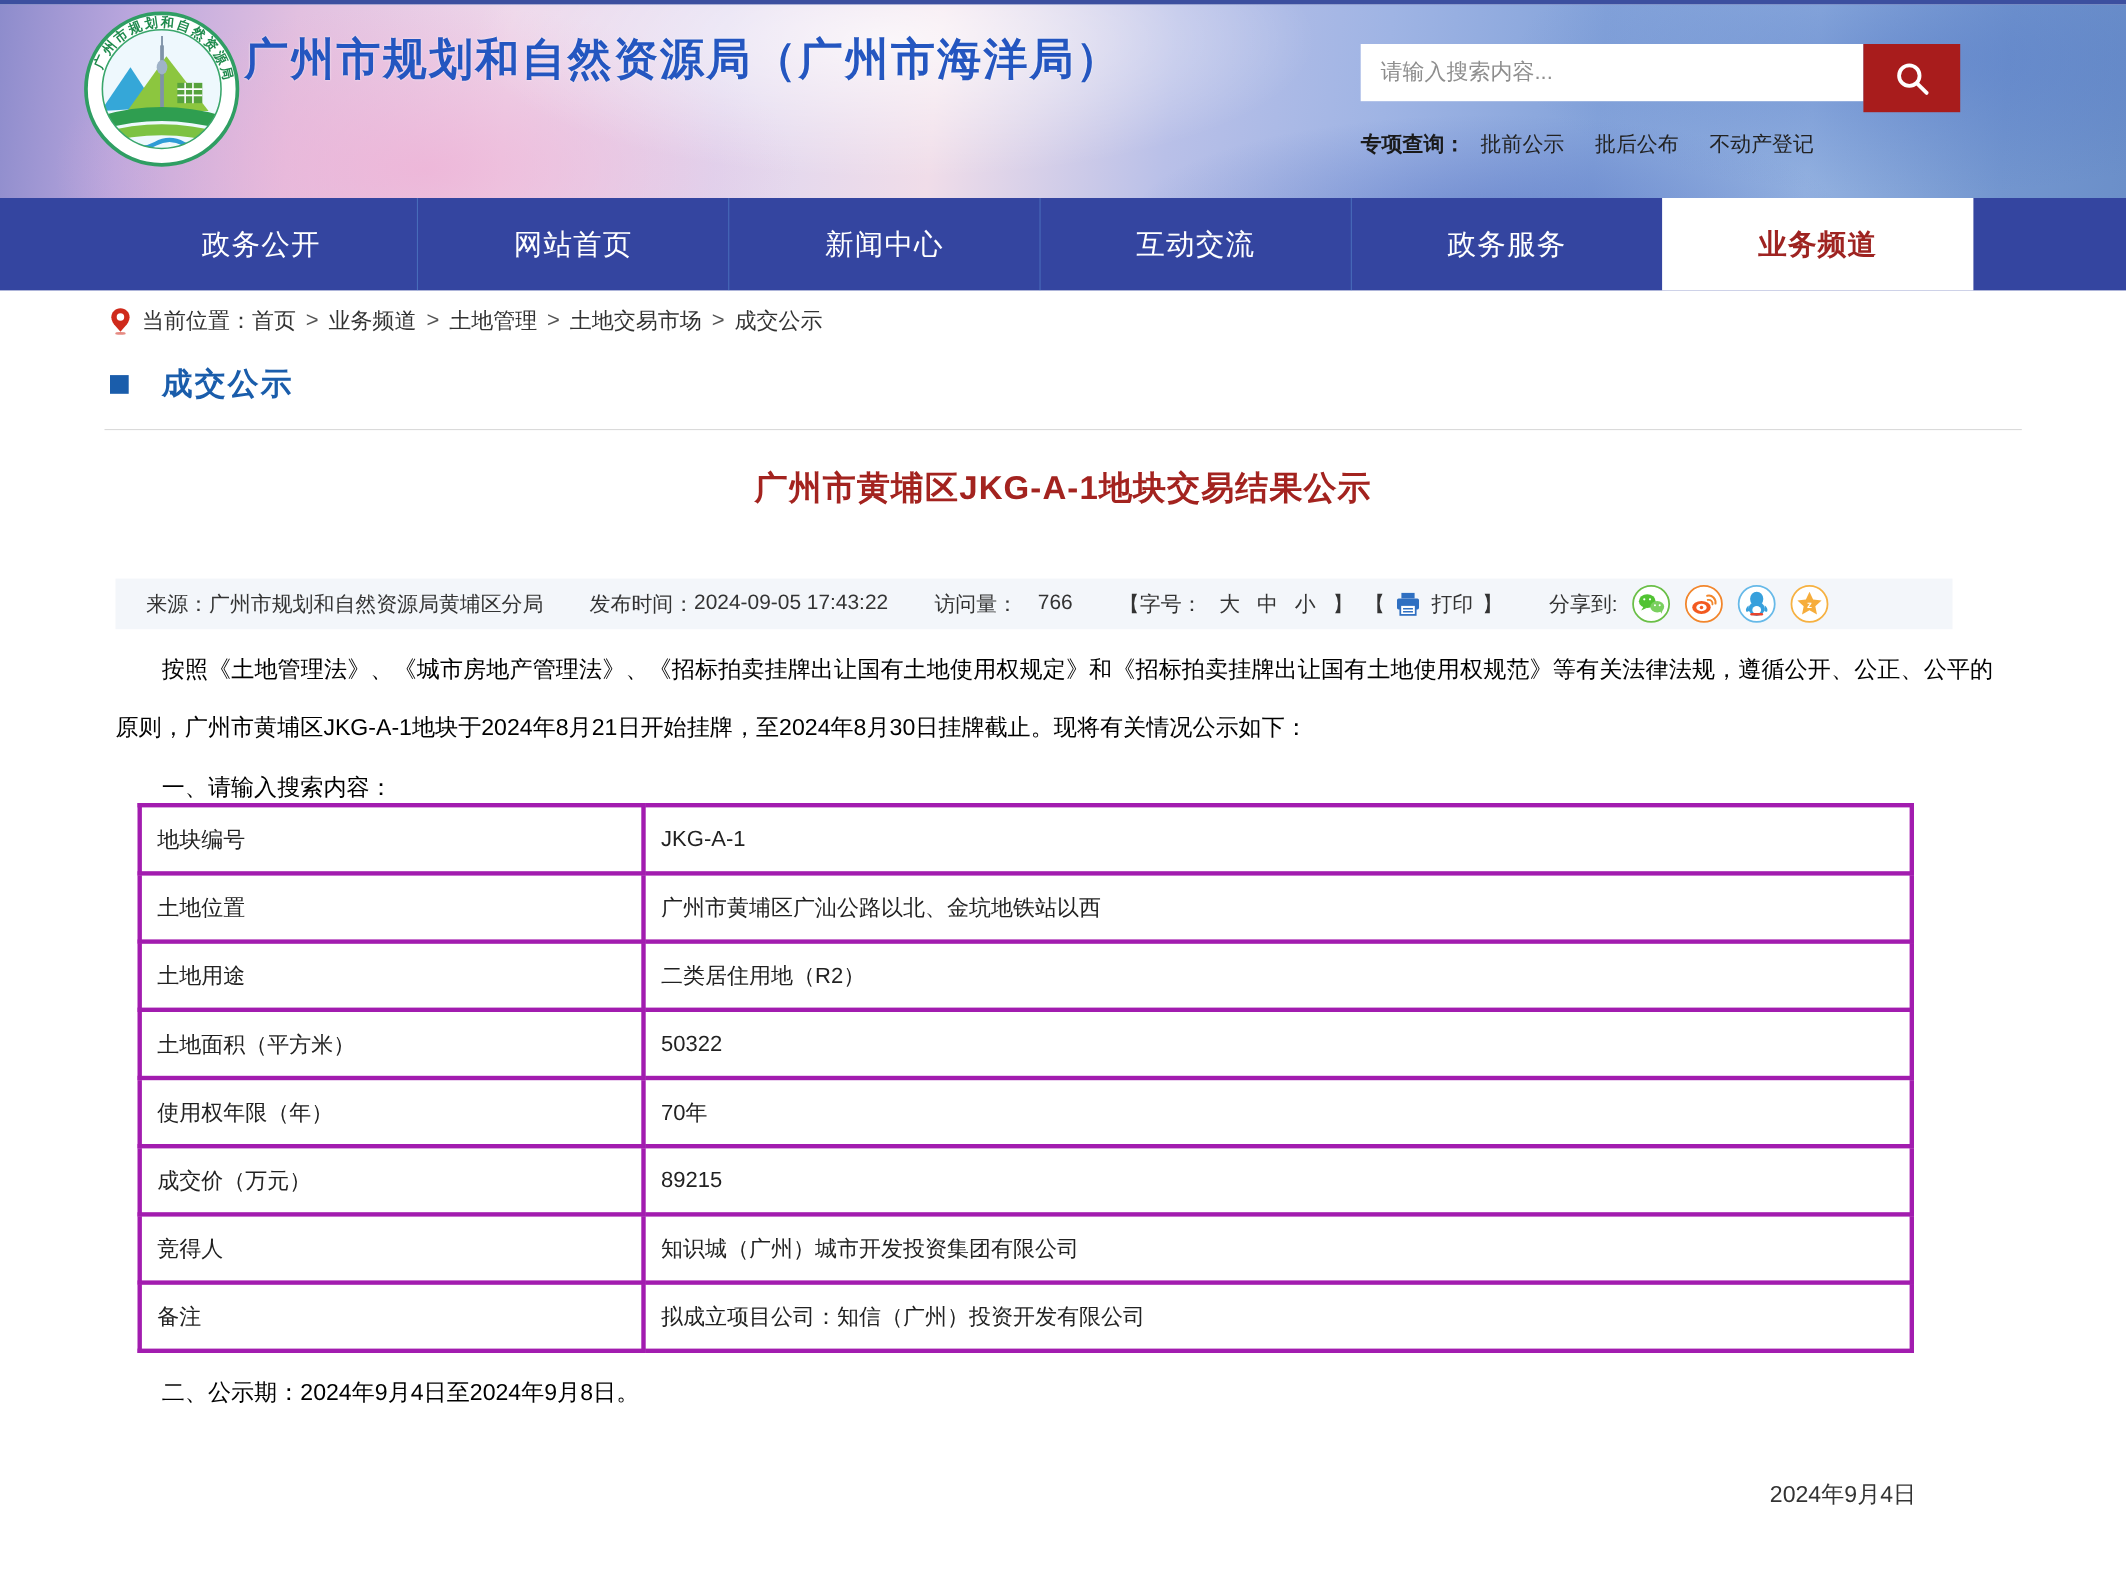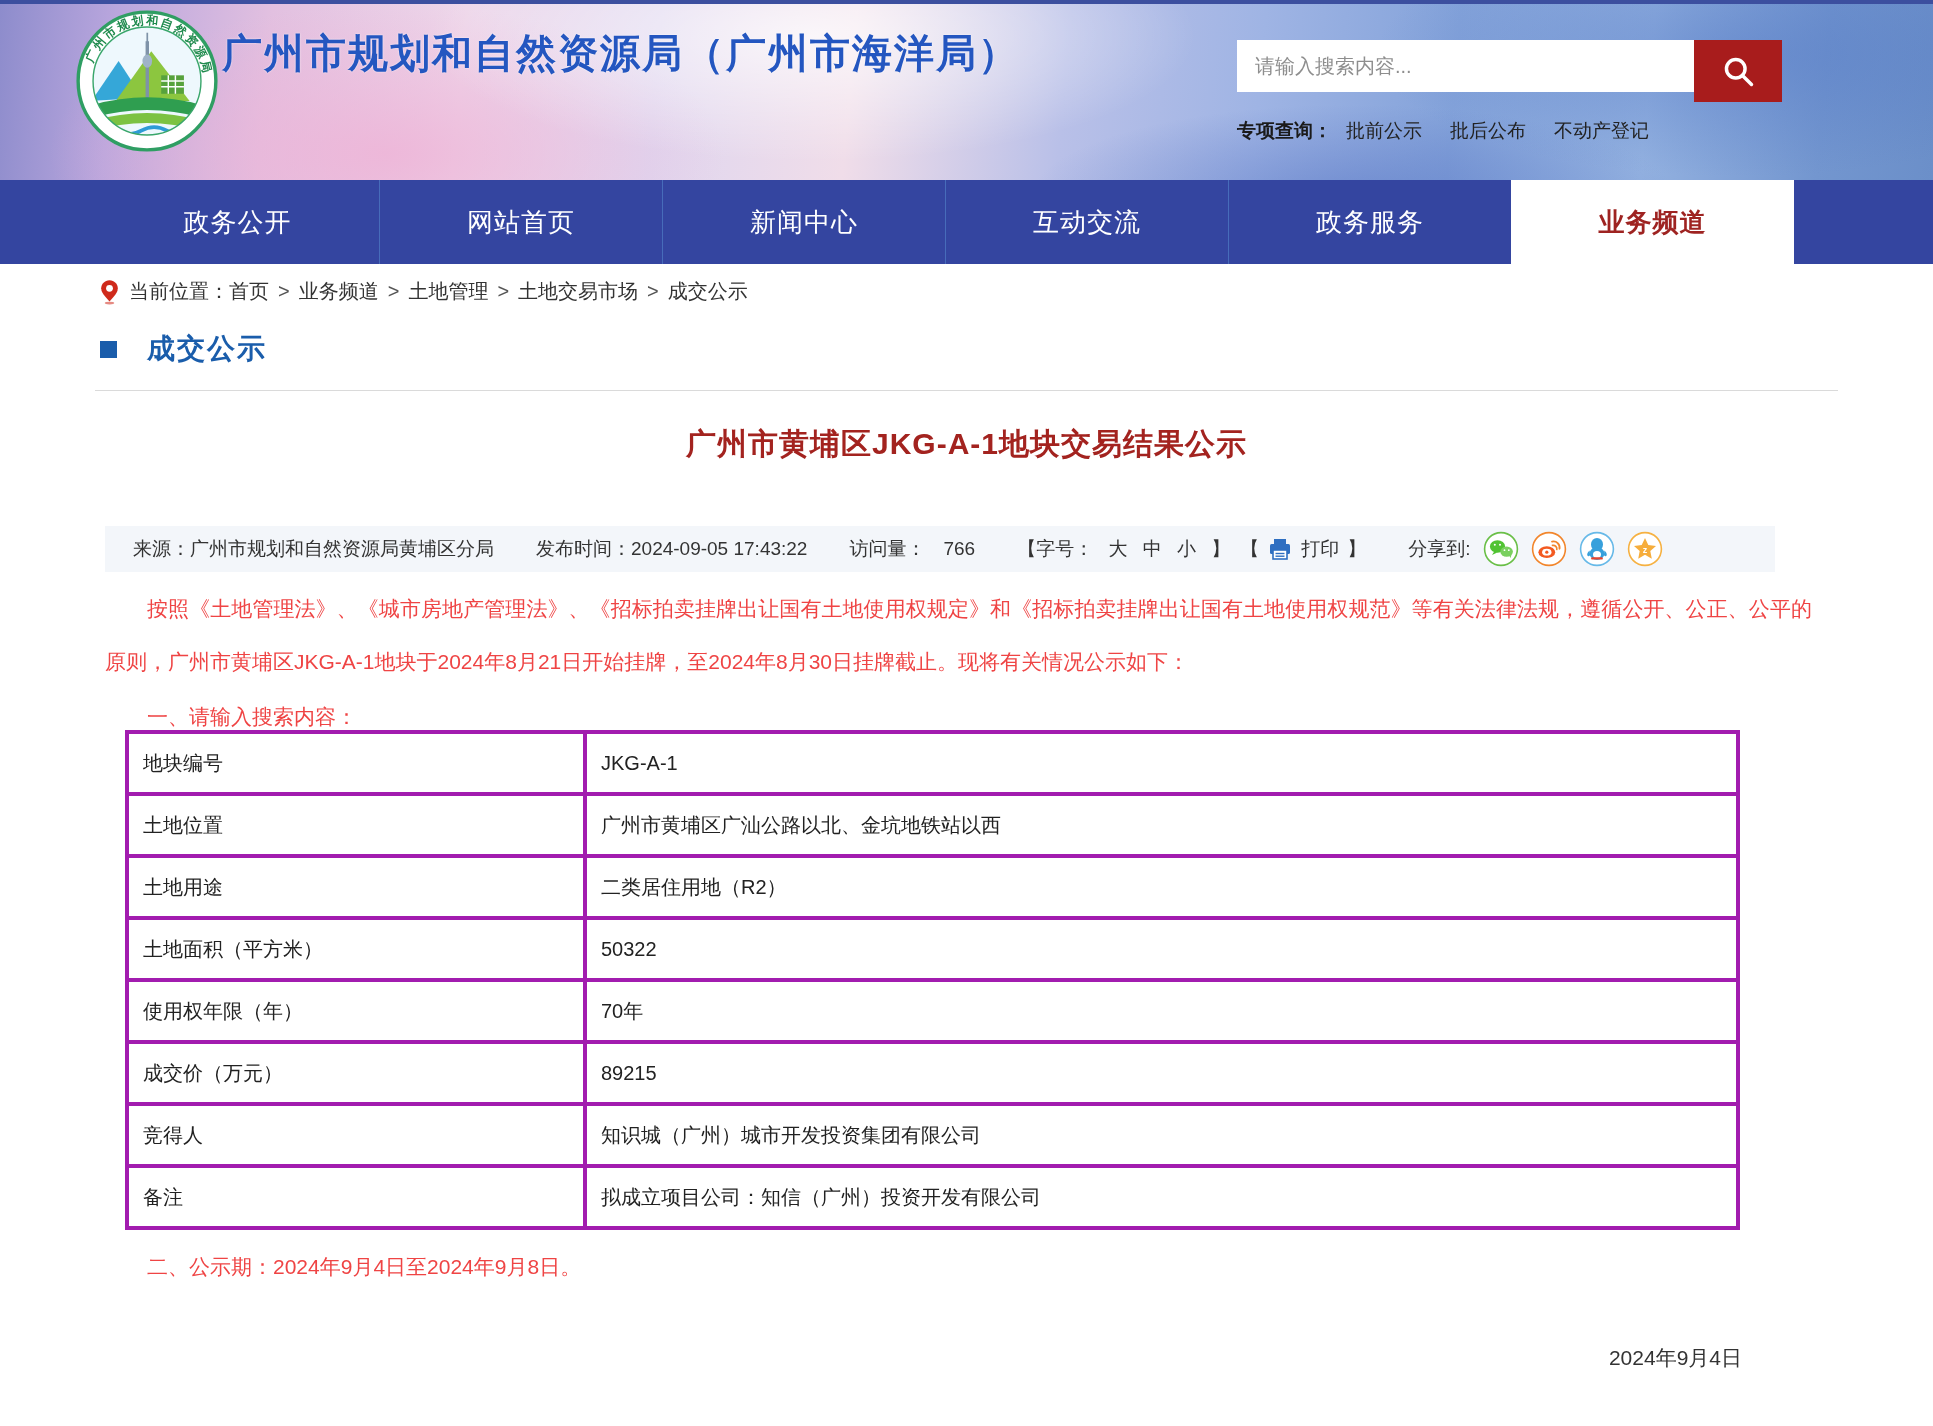--- a/index.html
+++ b/index.html
@@ -63,21 +63,21 @@
   .meta-bar a { color:#333; text-decoration:none; }
   .m-gap40 { margin-right:42px; }
   .m-gap18 { margin-right:18px; }
   .fontsize-ctl span, .fontsize-ctl a { margin-right:10px; }
   .print-ctl { display:flex; align-items:center; }
   .print-ctl svg { margin:0 8px; }
   .share-icons { display:flex; align-items:center; }
   .share-icons .sicon { margin-left:12px; cursor:pointer; display:flex; }
 
   .para { position:absolute; left:105px; width:1707px; font-size:21px; line-height:53px;
-    color:#ef4444; text-indent:2em; text-align:justify; }
+    color:#000000; text-indent:2em; text-align:justify; }
   .p1 { top:582px; }
   .p2 { top:690px; }
 
   table.land { position:absolute; top:730px; left:125px; width:1615px; border-collapse:collapse; }
   table.land td { border:4px solid #a21caf; height:62px; font-size:20px; color:#222; padding-left:14px; }
   table.land td.c1 { width:458px; }
 
   .closing { top:1240px; }
 
   .signature { position:absolute; top:1344px; left:95px; width:1743px;

